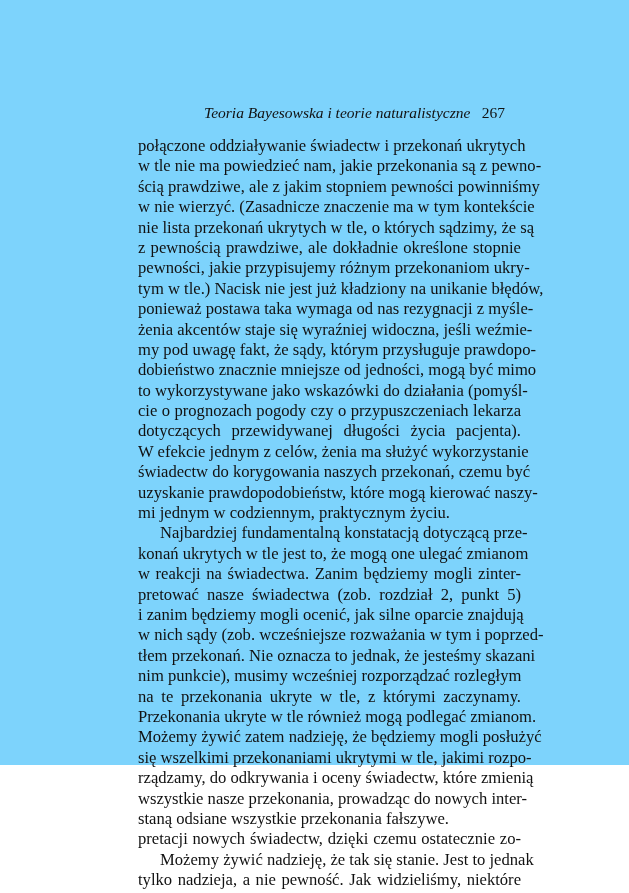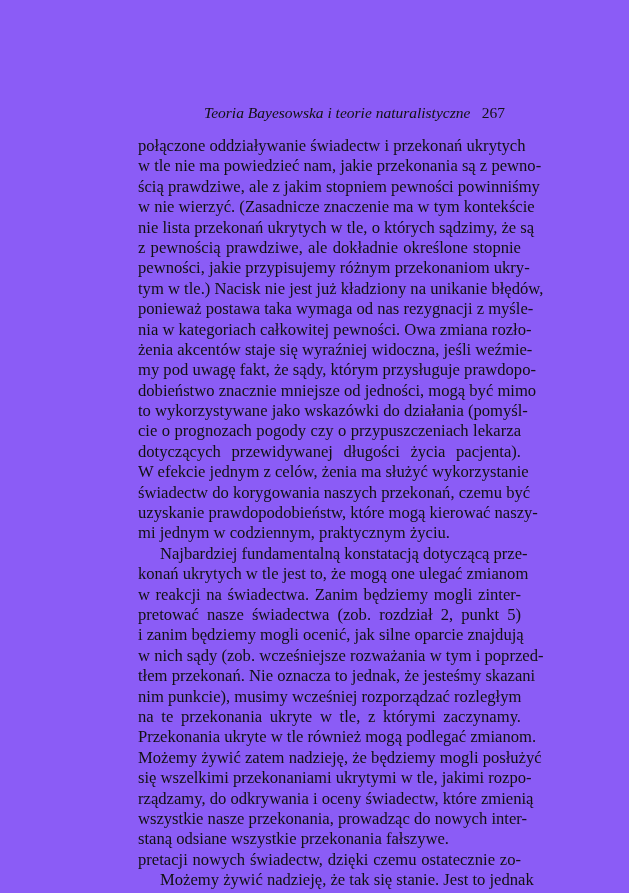--- a/index.html
+++ b/index.html
@@ -1,17 +1,17 @@
 <!DOCTYPE html>
 <html><head>
 <meta charset="utf-8">
 <style>
   html, body { margin: 0; padding: 0; background: #ffffff; }
   body { width: 629px; height: 893px; position: relative; overflow: hidden; }
-  .page { position: absolute; left: 0; top: 0; width: 629px; height: 893px; background: #8b5cf6; }
+  .page { position: absolute; left: 0; top: 0; width: 629px; height: 765px; background: #7dd3fc; }
   .running-head {
     position: absolute; left: 138px; top: 104px; width: 383px; height: 20px;
     font-family: "Liberation Serif", serif; font-size: 15.5px; color: #111;
   }
   .running-title { position: absolute; left: 66px; top: 0; font-style: italic; white-space: nowrap; }
   .page-number { position: absolute; right: 16px; top: 0; }
   .body-text {
     position: absolute; left: 138px; top: 136px; width: 383px;
     font-family: "Liberation Serif", serif; font-size: 16.6px; line-height: 20.4px; color: #111;
   }
@@ -31,21 +31,20 @@
   <div class="body-text">
     <span class="line">połączone oddziaływanie świadectw i przekonań ukrytych</span>
     <span class="line">w tle nie ma powiedzieć nam, jakie przekonania są z pewno-</span>
     <span class="line">ścią prawdziwe, ale z jakim stopniem pewności powinniśmy</span>
     <span class="line">w nie wierzyć. (Zasadnicze znaczenie ma w tym kontekście</span>
     <span class="line">nie lista przekonań ukrytych w tle, o których sądzimy, że są</span>
     <span class="line">z pewnością prawdziwe, ale dokładnie określone stopnie</span>
     <span class="line">pewności, jakie przypisujemy różnym przekonaniom ukry-</span>
     <span class="line">tym w tle.) Nacisk nie jest już kładziony na unikanie błędów,</span>
     <span class="line">ponieważ postawa taka wymaga od nas rezygnacji z myśle-</span>
-    <span class="line">nia w kategoriach całkowitej pewności. Owa zmiana rozło-</span>
     <span class="line">żenia akcentów staje się wyraźniej widoczna, jeśli weźmie-</span>
     <span class="line">my pod uwagę fakt, że sądy, którym przysługuje prawdopo-</span>
     <span class="line">dobieństwo znacznie mniejsze od jedności, mogą być mimo</span>
     <span class="line">to wykorzystywane jako wskazówki do działania (pomyśl-</span>
     <span class="line">cie o prognozach pogody czy o przypuszczeniach lekarza</span>
     <span class="line">dotyczących przewidywanej długości życia pacjenta).</span>
     <span class="line">W efekcie jednym z celów, żenia ma służyć wykorzystanie</span>
     <span class="line">świadectw do korygowania naszych przekonań, czemu być</span>
     <span class="line">uzyskanie prawdopodobieństw, które mogą kierować naszy-</span>
     <span class="line last">mi jednym w codziennym, praktycznym życiu.</span>

